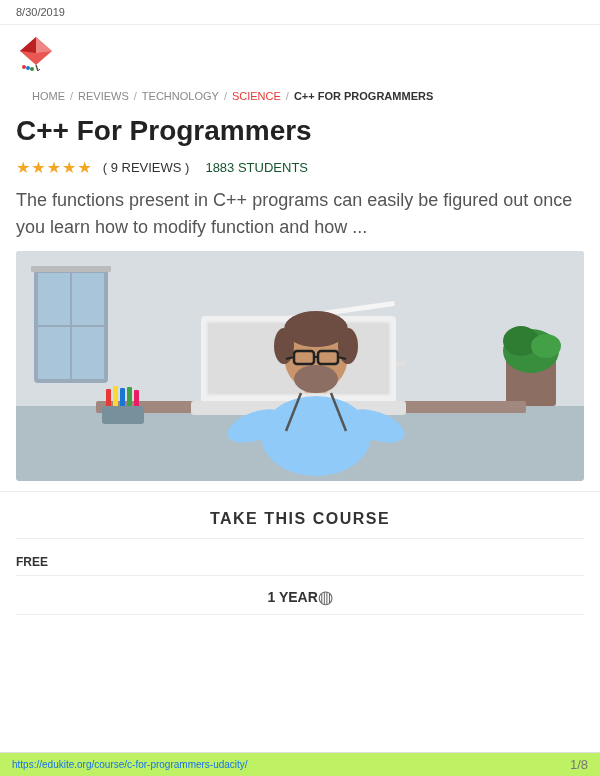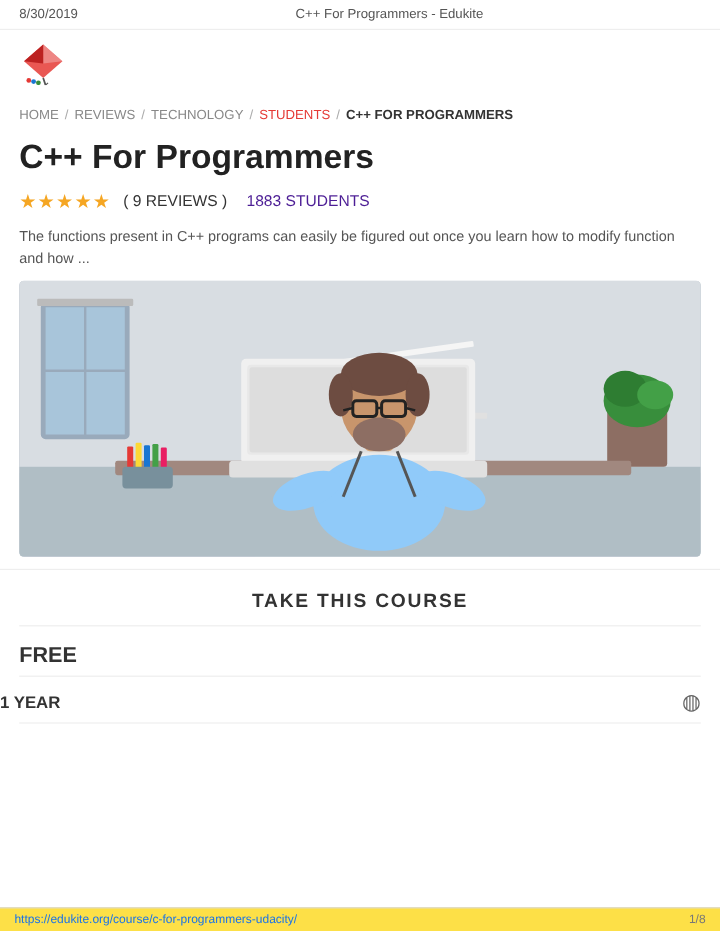--- a/index.html
+++ b/index.html
@@ -30,21 +30,21 @@
     .logo-area {
       padding: 10px 16px 6px 16px;
     }
 
     .logo-kite {
       width: 40px;
       height: 36px;
     }
 
     .breadcrumb {
-      padding: 10px 16px 6px 16px;
+      padding: 10px 16px 6px 32px;
       font-size: 11px;
       color: #888;
       display: flex;
       align-items: flex-end;
       flex-wrap: wrap;
       gap: 2px;
     }
 
     .breadcrumb a {
       color: #888;
@@ -84,27 +84,27 @@
     }
 
     .reviews-label {
       font-size: 13px;
       font-weight: normal;
       color: #333;
     }
 
     .students-label {
       font-size: 13px;
-      color: #4c1d95;
+      color: #14532d;
       margin-left: 6px;
     }
 
     .description {
       padding: 6px 16px 10px 16px;
-      font-size: 12px;
+      font-size: 18px;
       color: #555;
       line-height: 1.5;
     }
 
     .course-image-wrapper {
       margin: 0 16px;
       border-radius: 4px;
       overflow: hidden;
       height: 230px;
       background: #c8d0d8;
@@ -140,74 +140,73 @@
       border: none;
       border-top: 1px solid #eee;
       margin: 0 16px;
     }
 
     .price-row {
       padding: 14px 16px 6px 16px;
     }
 
     .price-free {
-      font-size: 18px;
+      font-size: 12px;
       font-weight: bold;
       color: #333;
     }
 
     .duration-row {
       display: flex;
       align-items: center;
-      justify-content: space-between;
-      padding: 10px 16px 6px 0;
+      justify-content: center;
+      padding: 10px 16px 6px 17px;
     }
 
     .duration-label {
       font-size: 14px;
       font-weight: bold;
       color: #333;
     }
 
     .clock-icon {
       font-size: 18px;
       color: #666;
     }
 
     .bottom-bar {
       position: fixed;
       bottom: 0;
       left: 0;
       width: 600px;
-      background: #fde047;
+      background: #bef264;
       border-top: 1px solid #ddd;
       display: flex;
       justify-content: space-between;
       align-items: center;
       padding: 4px 12px;
       font-size: 10px;
       color: #555;
     }
 
     .bottom-bar .url {
       color: #1a73e8;
       font-size: 10px;
     }
 
     .bottom-bar .page-num {
-      font-size: 10px;
+      font-size: 13px;
       color: #777;
     }
   </style>
 </head>
 <body>
 
 <div class="top-bar">
   <span>8/30/2019</span>
-  <span>C++ For Programmers - Edukite</span>
   <span></span>
 </div>
 
 <div class="logo-area">
   <svg class="logo-kite" viewBox="0 0 40 36" xmlns="http://www.w3.org/2000/svg">
 
     <polygon points="20,2 36,16 20,30 4,16" fill="#e53935" opacity="0.85"></polygon>
     <polygon points="20,2 36,16 20,18" fill="#ef9a9a" opacity="0.7"></polygon>
     <polygon points="20,2 4,16 20,18" fill="#b71c1c" opacity="0.9"></polygon>
     <line x1="20" y1="30" x2="22" y2="36" stroke="#555" stroke-width="1.5"></line>
@@ -219,21 +218,21 @@
   </svg>
 </div>
 
 <nav class="breadcrumb">
   <a href="#">HOME</a>
   <span class="separator">/</span>
   <a href="#">REVIEWS</a>
   <span class="separator">/</span>
   <a href="#">TECHNOLOGY</a>
   <span class="separator">/</span>
-  <a href="#" style="color:#e53935;">STUDENTS</a>
+  <a href="#" style="color:#e53935;">SCIENCE</a>
   <span class="separator">/</span>
   <span class="current">C++ FOR PROGRAMMERS</span>
 </nav>
 
 <h1 class="page-title">C++ For Programmers</h1>
 
 <div class="rating-row">
   <span class="stars">★★★★★</span>
   <span class="reviews-label">( 9 REVIEWS )</span>
   <span class="students-label">1883 STUDENTS</span>

